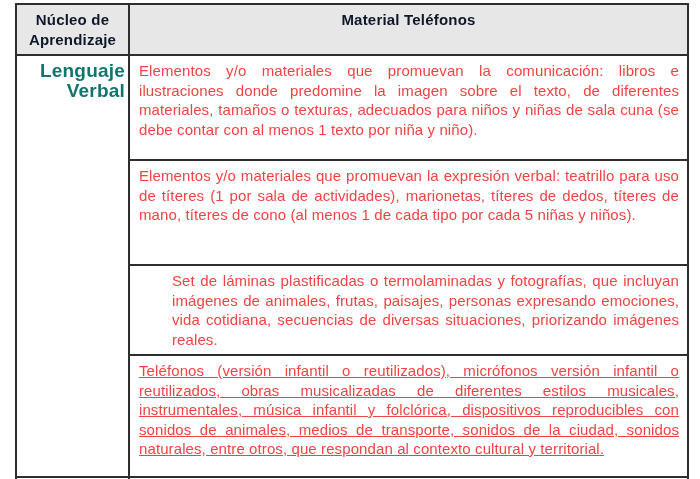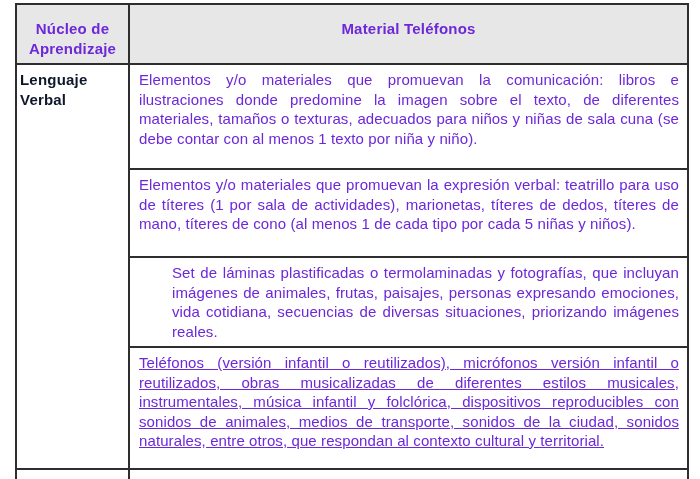--- a/index.html
+++ b/index.html
@@ -26,48 +26,48 @@
     border: 2px solid #2e2e2e;
     box-sizing: border-box;
   }
   col.c-nucleo { width: 113px; }
   col.c-material { width: 559px; }
   th.hdr {
     background: #e7e7e7;
     font-weight: bold;
     font-size: 15px;
     line-height: 20px;
-    color: #6d28d9;
+    color: #0f172a;
     text-align: center;
     vertical-align: top;
-    padding: 14px 4px 4px 4px;
+    padding: 5px 4px 4px 4px;
     height: 47px;
     letter-spacing: 0.2px;
   }
   td.nucleo-cell {
-    text-align: left;
+    text-align: right;
     vertical-align: top;
     font-weight: bold;
-    font-size: 15px;
+    font-size: 19px;
     line-height: 20px;
-    color: #0f172a;
+    color: #0f766e;
     padding: 5px 3px 0 3px;
     letter-spacing: 0.2px;
   }
   td.material-cell {
     font-size: 15px;
     line-height: 19.5px;
-    color: #6d28d9;
+    color: #ef4444;
     text-align: justify;
     vertical-align: top;
     padding: 5px 8px 3px 9px;
     letter-spacing: 0.1px;
   }
   tr.row-1 td { height: 105px; }
-  tr.row-2 td { height: 88px; }
+  tr.row-2 td { height: 105px; }
   tr.row-3 td { height: 90px; padding-left: 42px; }
   tr.row-4 td { height: 122px; text-decoration: underline; }
   tr.partial-row td { height: 40px; }
 </style>
 </head>
 <body>
 
 <div class="doc">
   <table class="material-table">
     <colgroup>

